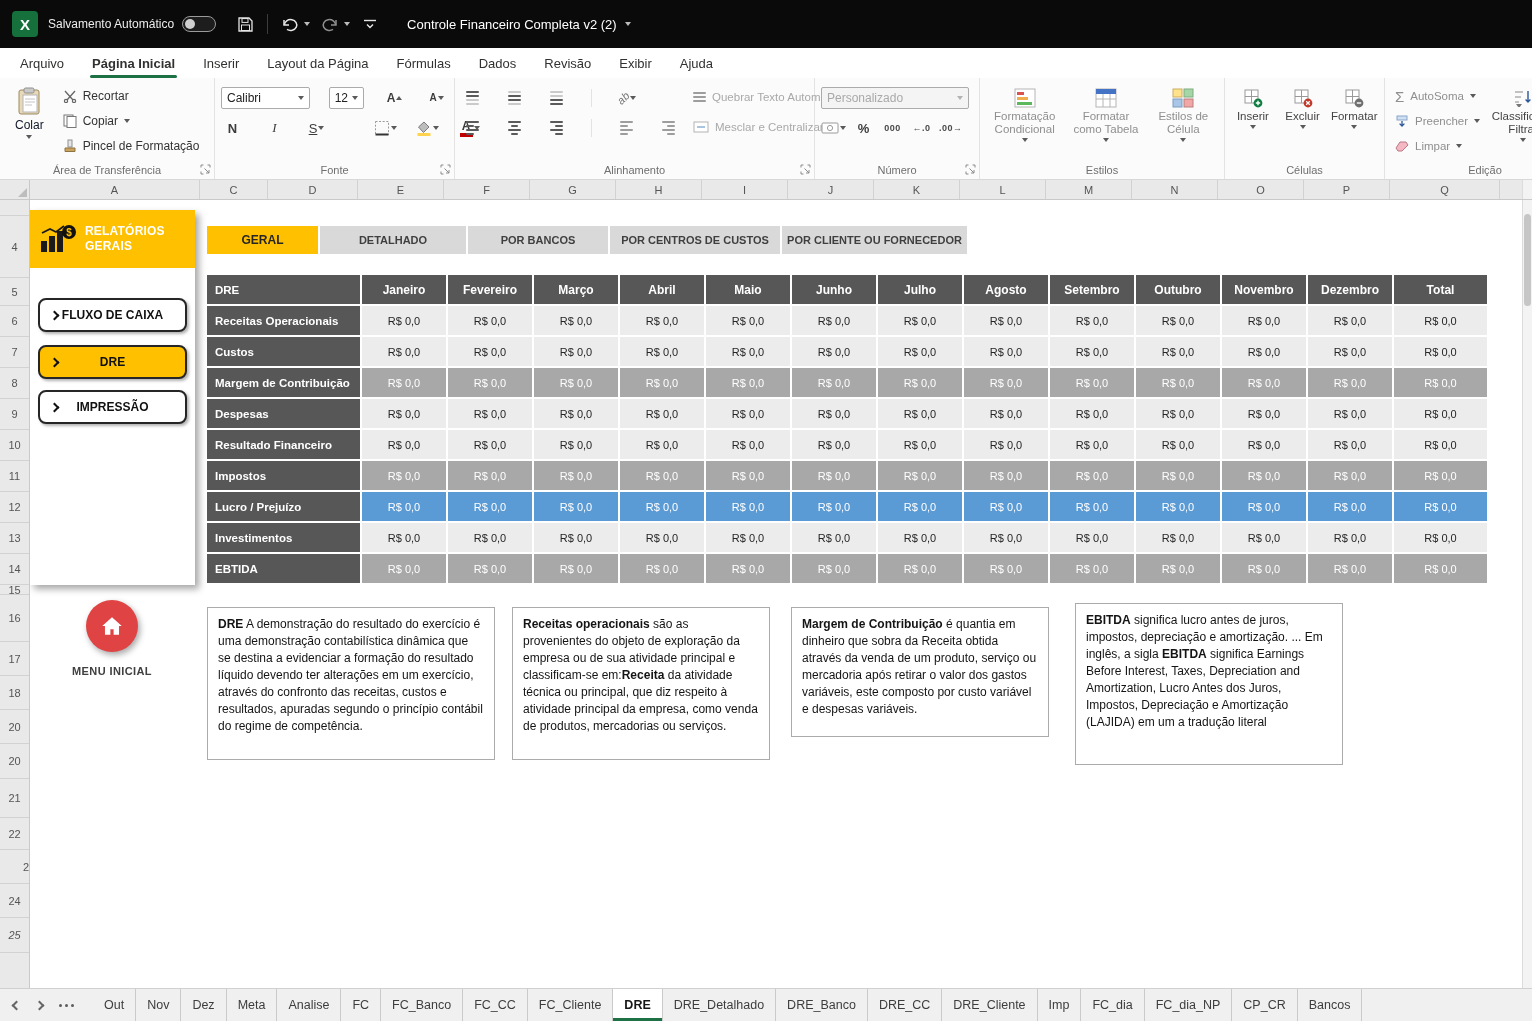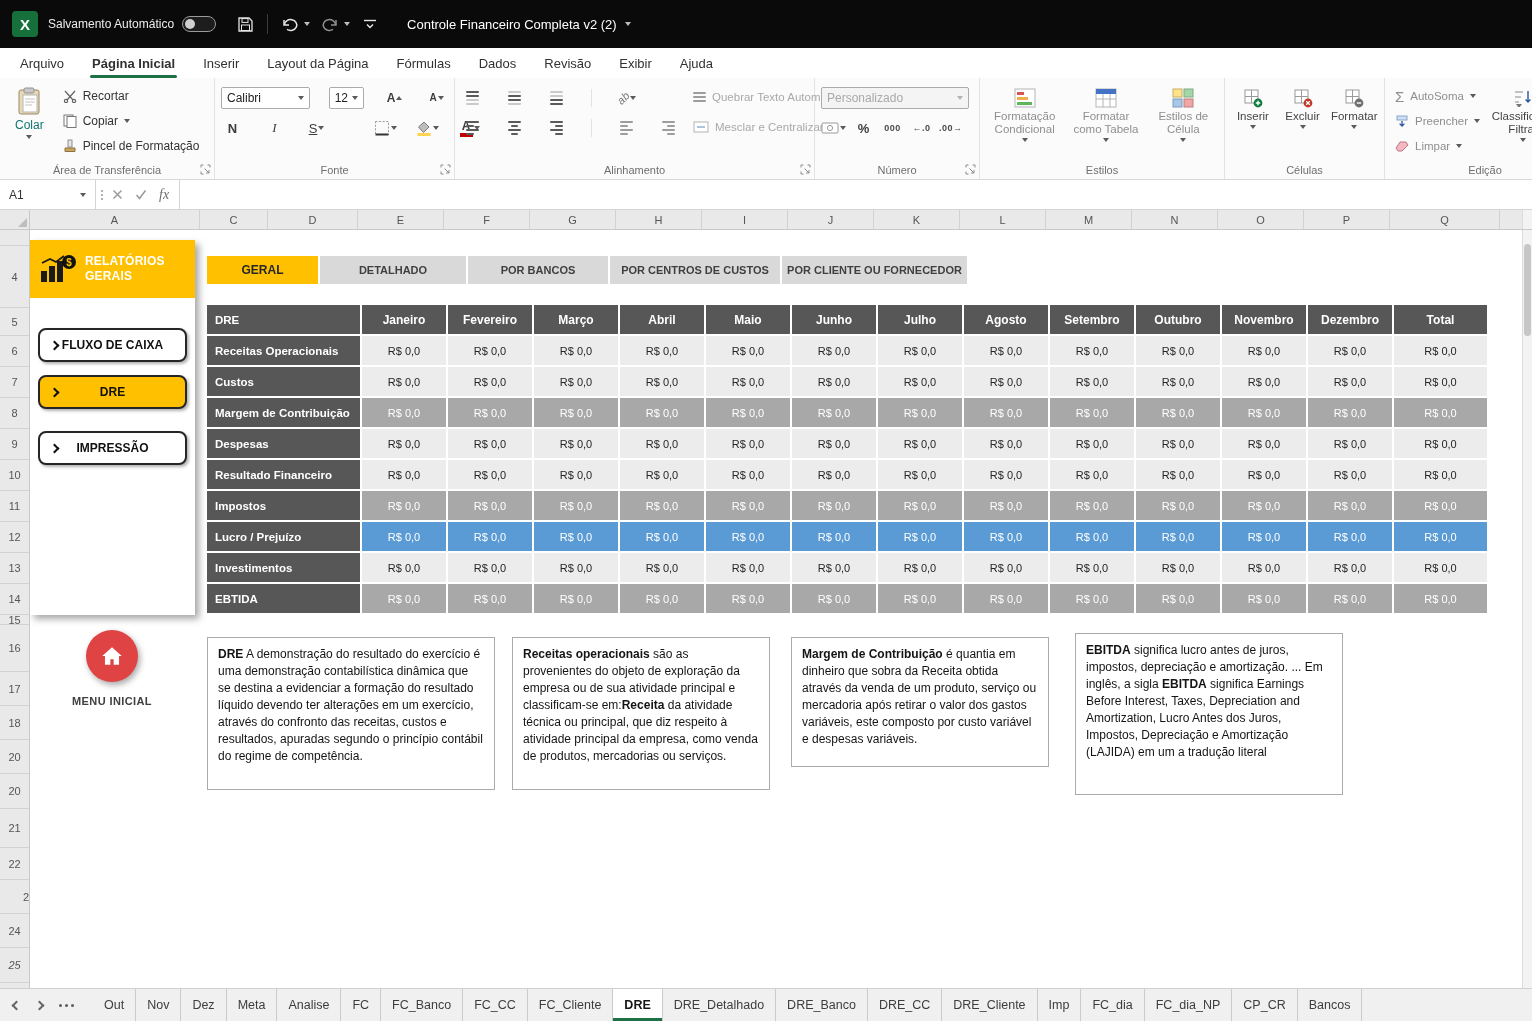--- a/index.html
+++ b/index.html
@@ -28,21 +28,21 @@
 .ribbon{flex:0 0 102px;background:#fbfbfb;border-bottom:1px solid #d8d8d8;display:flex;overflow:hidden}
 .rgroup{position:relative;border-right:1px solid #e3e3e3;padding:7px 6px 20px;flex:0 0 auto}
 .glabel{position:absolute;bottom:3px;left:0;right:0;text-align:center;font-size:11px;color:#6f6f6f;white-space:nowrap}
 .launcher{position:absolute;right:3px;bottom:4px}
 .caret{width:0;height:0;border-left:3px solid transparent;border-right:3px solid transparent;border-top:4px solid #5a5a5a;display:inline-block;flex:0 0 auto}
 .caret.up{border-top:none;border-bottom:4px solid #5a5a5a}
 .dis,.dis span{color:#a9a9a9}
 .dis .caret{border-top-color:#b3b3b3}
 .dim,.dim span{color:#8f8f8f}
 .gwrap{display:flex;gap:6px}
-.bigbtn{display:flex;flex-direction:column;align-items:center;gap:3px;padding:2px 9px;font-size:12px;color:#0f766e;border-radius:3px}
+.bigbtn{display:flex;flex-direction:column;align-items:center;gap:3px;padding:2px 9px;font-size:12px;color:#0f172a;border-radius:3px}
 .smallcol{display:flex;flex-direction:column;justify-content:flex-start;gap:3px}
 .smallbtn{display:flex;align-items:center;gap:6px;height:22px;padding:0 4px;font-size:12px;color:#333;border-radius:2px;white-space:nowrap}
 .combo{background:#fff;border:1px solid #ababab;height:22px;display:flex;align-items:center;justify-content:space-between;gap:4px;font-size:12px;color:#222;padding:0 5px;border-radius:2px}
 .combo.dis{background:#f4f4f4}
 .grow{display:flex;align-items:center;gap:19px;height:26px}
 .ribtn{min-width:23px;height:22px;display:flex;align-items:center;justify-content:center;gap:1px;border-radius:2px}
 .lico{display:flex;flex-direction:column;gap:2px;width:13px}
 .lico i{display:block;height:2px;background:#5a5a5a;border-radius:1px;width:100%}
 .lico.al i:nth-child(even){width:60%}
 .lico.ac i:nth-child(even){width:60%;margin:0 auto}
@@ -532,41 +532,20 @@
               <path d="M4 16h6l-2.2 3h-1.6z" fill="#777"></path>
             </svg>
           <span>Classificar e Filtrar</span>
           <span class="caret"></span>
         </div>
       </div>
       <div class="glabel">Edição</div>
     </div>
   </div>
 
-  <div class="fbar">
-    <div class="namebox">
-      <span>A1</span>
-      <span class="caret"></span>
-    </div>
-    <div class="grip">
-        <i></i>
-        <i></i>
-        <i></i>
-      </div>
-    <div class="fbtns">
-      <svg width="11" height="11">
-          <path d="M1.5 1.5l8 8M9.5 1.5l-8 8" stroke="#9a9a9a" stroke-width="1.5"></path>
-        </svg>
-      <svg width="12" height="11">
-          <path d="M1.5 6l3 3.5L10.5 1.5" fill="none" stroke="#9a9a9a" stroke-width="1.5"></path>
-        </svg>
-      <span class="fx">fx</span>
-    </div>
-    <div class="finput"></div>
-  </div>
 
   <div class="colheads">
     <div class="corner"></div>
     <div style="display:flex" id="colheads">
         <div class="colh" style="width: 170px;">A</div>
         <div class="colh" style="width: 68px;">C</div>
         <div class="colh" style="width: 90px;">D</div>
         <div class="colh" style="width: 86px;">E</div>
         <div class="colh" style="width: 86px;">F</div>
         <div class="colh" style="width: 86px;">G</div>
@@ -627,21 +606,21 @@
           <div class="sytext">RELATÓRIOS GERAIS</div>
         </div>
       <div class="sbtn" style="top: 88px;">
             <div class="chev"></div>
             <div class="sbl">FLUXO DE CAIXA</div>
           </div>
           <div class="sbtn active" style="top: 135px;">
             <div class="chev"></div>
             <div class="sbl">DRE</div>
           </div>
-          <div class="sbtn" style="top: 191px;">
+          <div class="sbtn" style="top: 180px;">
             <div class="chev"></div>
             <div class="sbl">IMPRESSÃO</div>
           </div>
         </div>
 
       <div class="menuini">
         <div class="homecircle">
           <svg width="26" height="24" viewBox="0 0 24 22">
               <path d="M12 3L3 11h2.5v8h5v-5h3v5h5v-8H21z" fill="#fff"></path>
             </svg>

